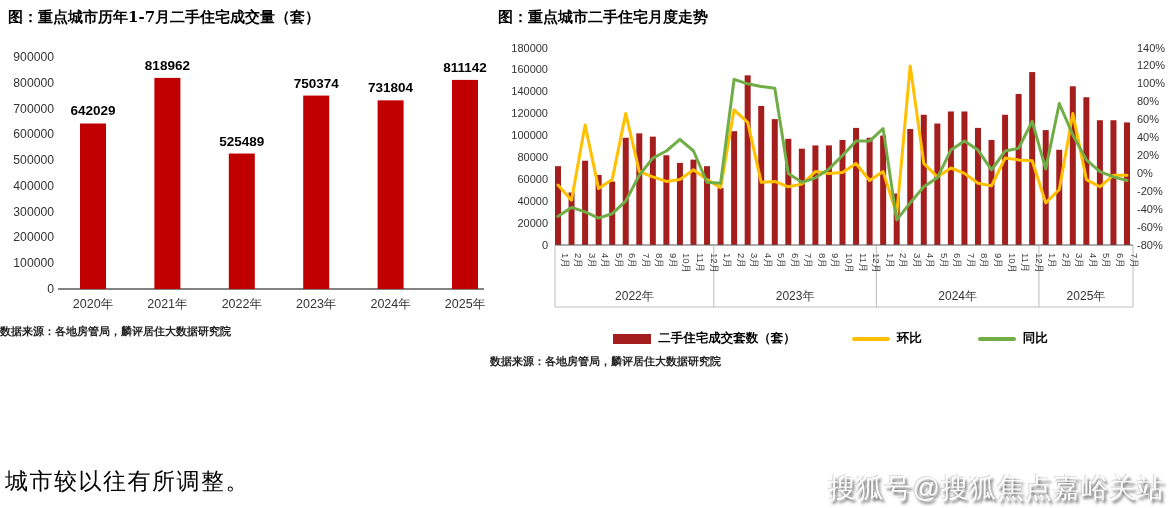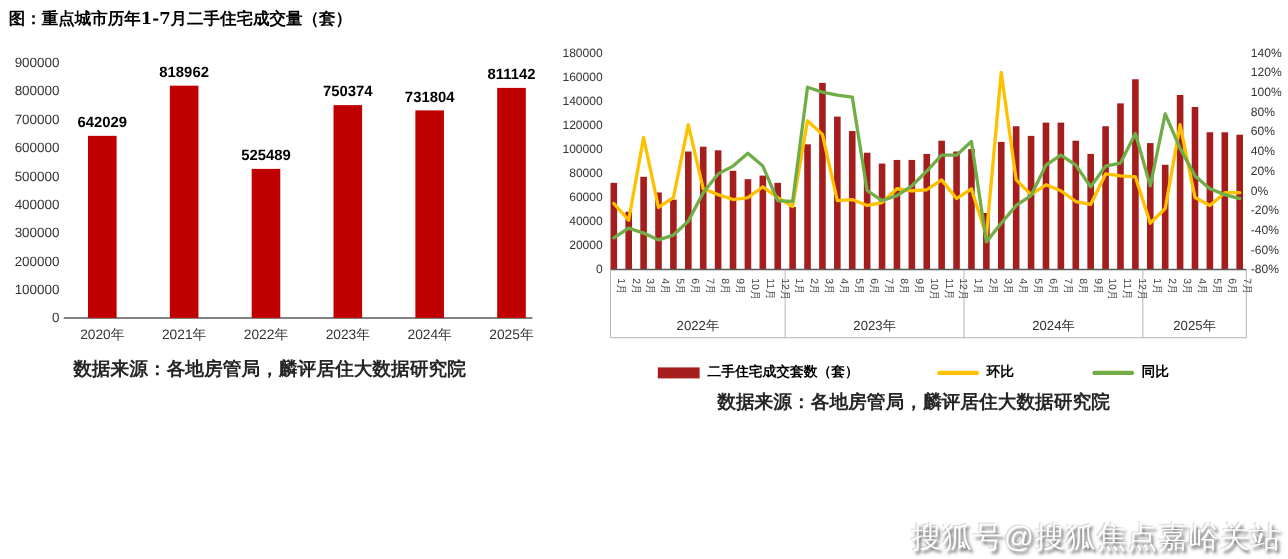--- a/index.html
+++ b/index.html
@@ -4,24 +4,24 @@
 <style>
   html,body{margin:0;padding:0;background:#fff;}
   .stage{position:relative;width:1171px;height:508px;background:#ffffff;overflow:hidden;
          font-family:"Liberation Sans",sans-serif;}
   .panel{position:absolute;top:0;}
   .panel-left{left:0;width:490px;height:380px;}
   .panel-right{left:490px;width:681px;height:390px;}
   .chart-title{position:absolute;left:8px;top:8px;font-family:"DejaVu Serif",serif;
                font-weight:bold;font-size:15px;color:#000;white-space:nowrap;text-align:right;}
   .chart-svg{position:absolute;left:0;}
-  .source{position:absolute;width:100%;text-align:center;font-family:"DejaVu Serif",serif;
-          font-weight:bold;font-size:17px;color:#262626;white-space:nowrap;}
+  .source{position:absolute;width:100%;text-align:left;font-family:"DejaVu Serif",serif;
+          font-weight:bold;font-size:11px;color:#262626;white-space:nowrap;}
   .legend{position:absolute;top:330px;left:0;width:100%;display:flex;justify-content:center;
-          align-items:center;gap:71px;}
+          align-items:center;gap:56px;}
   .legend-item{display:flex;align-items:center;gap:7px;font-family:"DejaVu Serif",serif;
                font-size:12.5px;font-weight:bold;color:#000;}
   .swatch-bar{width:38px;height:10px;}
   .swatch-line{width:38px;height:4px;border-radius:2px;}
   .note{position:absolute;left:5px;font-family:"DejaVu Serif",serif;font-size:23px;
         color:#000;letter-spacing:1.5px;white-space:nowrap;}
   .note-1{top:396px;}
   .note-2{top:466px;}
   .watermark{position:absolute;right:6px;bottom:2px;font-family:"Liberation Sans",sans-serif;
              font-size:27px;font-weight:normal;letter-spacing:1px;color:#fdfdfd;
@@ -63,20 +63,21 @@
         <text x="390.6" y="54.35719111111112" text-anchor="middle" font-size="13.5" font-weight="bold" fill="#000" font-family="Liberation Sans, sans-serif">731804</text>
         <text x="390.6" y="270" text-anchor="middle" font-size="12.5" fill="#333" font-family="Liberation Sans, sans-serif">2024年</text>
         <rect x="452" y="41.90561777777776" width="26" height="209.09438222222224" fill="#C00000"></rect>
         <text x="465" y="33.90561777777776" text-anchor="middle" font-size="13.5" font-weight="bold" fill="#000" font-family="Liberation Sans, sans-serif">811142</text>
         <text x="465" y="270" text-anchor="middle" font-size="12.5" fill="#333" font-family="Liberation Sans, sans-serif">2025年</text>
       </svg>
     <div class="source" style="top:324px;">数据来源：各地房管局，麟评居住大数据研究院</div>
   </div>
 
   <div class="panel panel-right">
+    <div class="chart-title">图：重点城市二手住宅月度走势</div>
     <svg id="right-svg" class="chart-svg" width="681" height="292" viewBox="0 0 681 292" style="top:35px;">
         <text x="58" y="213.5" text-anchor="end" font-size="11" fill="#333" font-family="Liberation Sans, sans-serif">0</text>
         <text x="58" y="191.61111111111111" text-anchor="end" font-size="11" fill="#333" font-family="Liberation Sans, sans-serif">20000</text>
         <text x="58" y="169.72222222222223" text-anchor="end" font-size="11" fill="#333" font-family="Liberation Sans, sans-serif">40000</text>
         <text x="58" y="147.83333333333334" text-anchor="end" font-size="11" fill="#333" font-family="Liberation Sans, sans-serif">60000</text>
         <text x="58" y="125.94444444444444" text-anchor="end" font-size="11" fill="#333" font-family="Liberation Sans, sans-serif">80000</text>
         <text x="58" y="104.05555555555556" text-anchor="end" font-size="11" fill="#333" font-family="Liberation Sans, sans-serif">100000</text>
         <text x="58" y="82.16666666666669" text-anchor="end" font-size="11" fill="#333" font-family="Liberation Sans, sans-serif">120000</text>
         <text x="58" y="60.27777777777777" text-anchor="end" font-size="11" fill="#333" font-family="Liberation Sans, sans-serif">140000</text>
         <text x="58" y="38.388888888888886" text-anchor="end" font-size="11" fill="#333" font-family="Liberation Sans, sans-serif">160000</text>
@@ -203,15 +204,16 @@
         <span>环比</span>
       </div>
       <div class="legend-item">
         <span class="swatch-line" id="sw-yoy" style="background: rgb(112, 173, 71);"></span>
         <span>同比</span>
       </div>
     </div>
     <div class="source" style="top:354px;">数据来源：各地房管局，麟评居住大数据研究院</div>
   </div>
 
+  <div class="note note-2">城市较以往有所调整。</div>
 
   <div class="watermark">搜狐号@搜狐焦点嘉峪关站</div>
 </div>
 
 </body></html>

